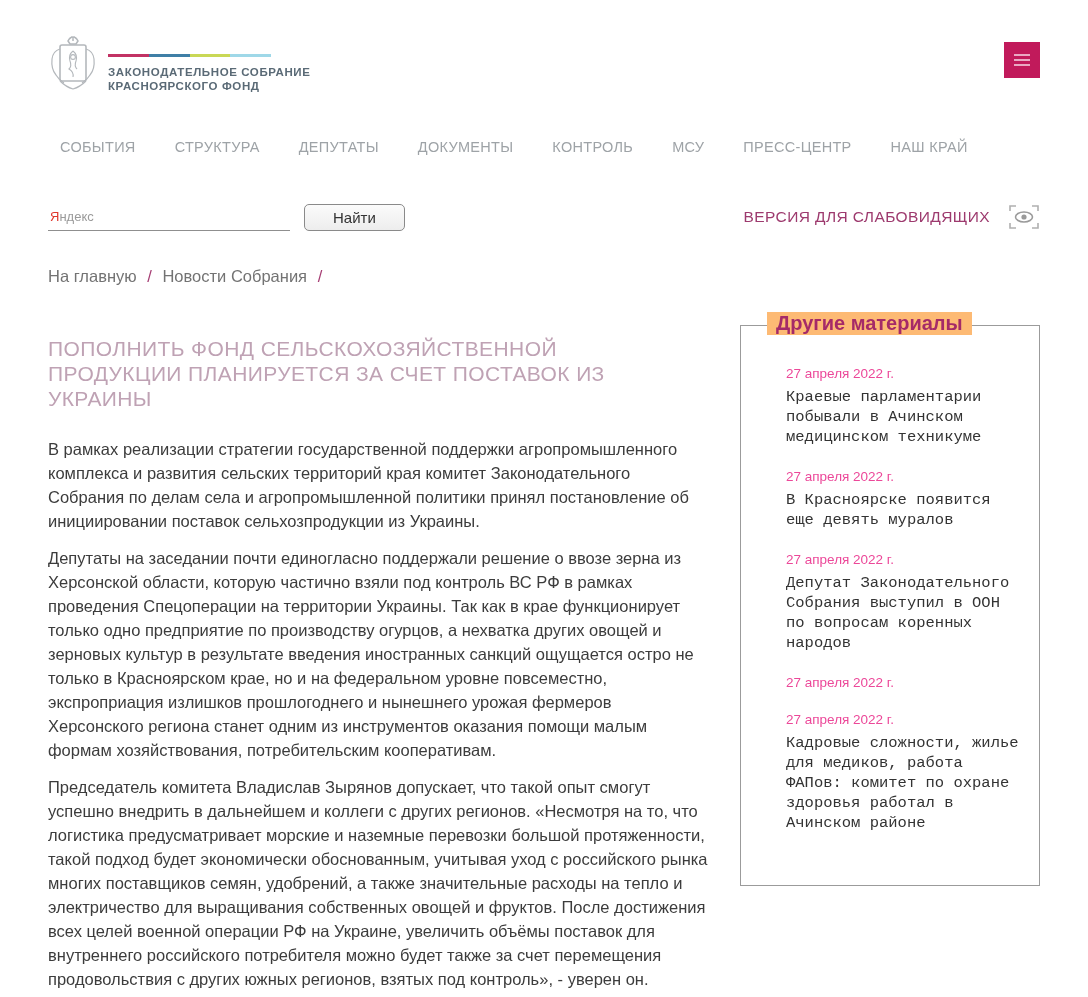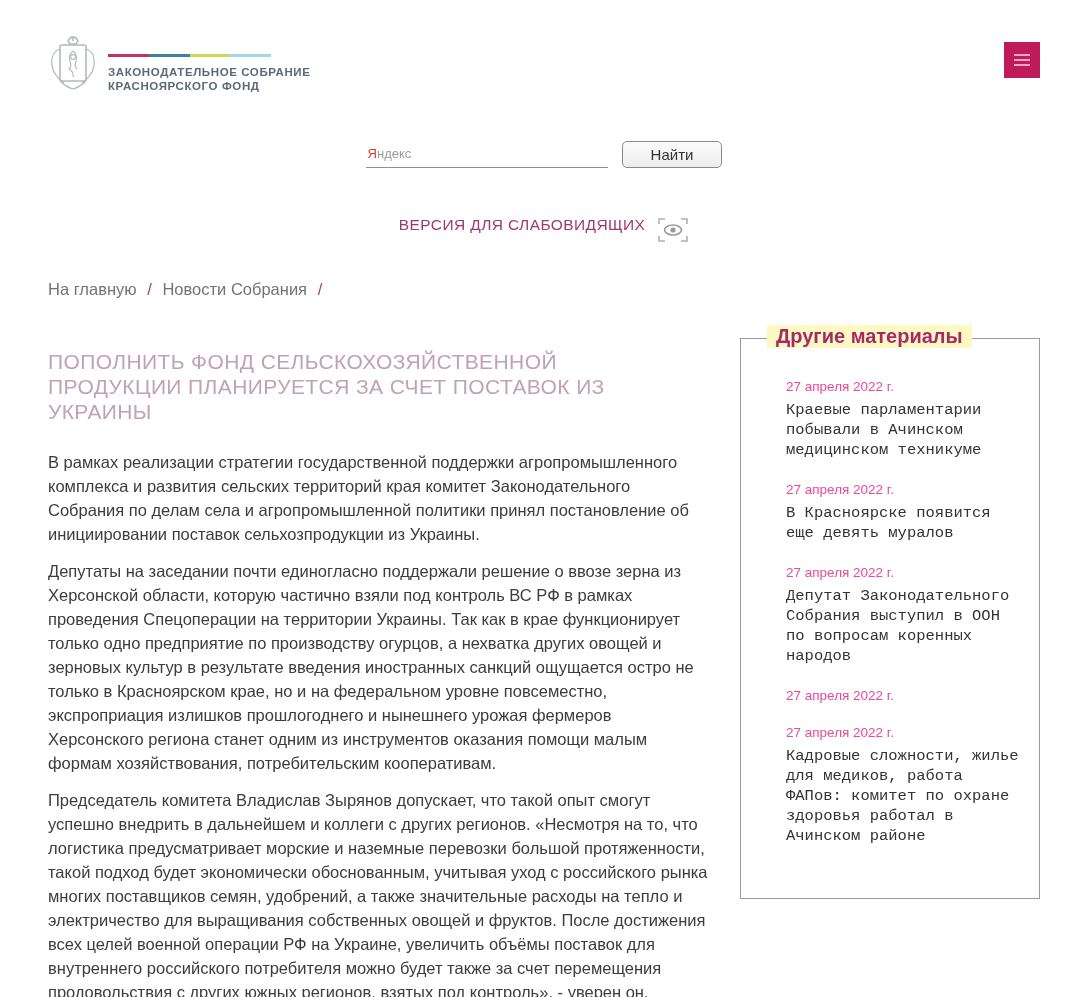--- a/index.html
+++ b/index.html
@@ -26,33 +26,33 @@
   .burger i { display: block; width: 16px; height: 2px; background: #eaa8c3; }
 
   
   .nav { display: flex; gap: 39px; margin-top: 46px; padding-left: 12px; }
   .nav a {
     text-decoration: none; color: #9ea3a7; font-size: 14.5px; letter-spacing: 0.3px;
     white-space: nowrap; cursor: pointer;
   }
 
   
-  .search-row { display: flex; align-items: center; justify-content: space-between; margin-top: 48px; flex-direction: column; }
+  .search-row { display: flex; align-items: center; justify-content: space-between; margin-top: 48px; }
   .search-left { display: flex; align-items: flex-end; gap: 14px; }
   .search-field { position: relative; width: 242px; border-bottom: 1px solid #8f8f8f; height: 26px; }
   .yandex-mark { position: absolute; left: 2px; top: 4px; font-size: 13px; pointer-events: none; }
   .yandex-mark .ya { color: #e0372c; }
   .yandex-mark .rest { color: #9a9a9a; }
   .search-input { position: absolute; inset: 0; width: 100%; border: none; outline: none; background: transparent; font-size: 14px; }
   .search-btn {
     height: 27px; padding: 0 28px; font-size: 15px; color: #333;
     background: linear-gradient(#fbfbfb, #ededed); border: 1px solid #8a8a8a; border-radius: 5px; cursor: pointer;
     font-family: "Liberation Sans", sans-serif;
   }
-  .a11y { display: flex; gap: 12px; margin-top: 48px; }
+  .a11y { display: flex; align-items: center; gap: 18px; }
   .a11y-link { text-decoration: none; color: #9d3a6e; font-size: 15.5px; letter-spacing: 0.4px; cursor: pointer; }
   .eye-icon { width: 32px; height: 28px; display: block; }
 
   
   .breadcrumb { margin-top: 36px; font-size: 16.5px; color: #a63e74; }
   .breadcrumb a { color: #737373; text-decoration: none; cursor: pointer; }
   .breadcrumb .sep { margin: 0 6px; }
 
   
   .main { display: flex; margin-top: 39px; align-items: flex-start; }
@@ -61,21 +61,21 @@
     margin-top: 11px; font-size: 21px; line-height: 25px; font-weight: normal;
     color: #bfa2b4; text-transform: uppercase; letter-spacing: 0.4px; max-width: 600px;
   }
   .article-body { margin-top: 26px; }
   .article-body p { font-size: 16.5px; line-height: 24px; color: #3c3c3c; margin-bottom: 13px; }
 
   
   .sidebar { width: 300px; margin-left: 32px; flex: 0 0 auto; }
   .sidebar-box { border: 1px solid #9b9b9b; position: relative; padding: 40px 20px 30px 45px; min-height: 462px; }
   .sidebar-title {
-    position: absolute; top: -14px; left: 26px; background: #fef9c3; padding: 0 9px;
+    position: absolute; top: -14px; left: 26px; background: #fdba74; padding: 0 9px;
     font-size: 20px; font-weight: bold; color: #a52a68;
   }
   .sb-item { margin-bottom: 22px; }
   .sb-date { font-size: 13.5px; color: #ec4899; margin-bottom: 6px; }
   .sb-link { display: block; text-decoration: none; color: #333333; font-size: 15.5px; line-height: 20px; cursor: pointer; font-family: Liberation Mono, monospace; }
 </style>
 </head>
 <body>
 
 <div class="page">
@@ -105,20 +105,30 @@
         <div class="logo-title">КРАСНОЯРСКОГО ФОНД</div>
       </div>
     </div>
     <button class="burger">
       <i></i>
         <i></i>
         <i></i>
     </button>
   </div>
 
+  <nav class="nav">
+    <a>СОБЫТИЯ</a>
+    <a>СТРУКТУРА</a>
+    <a>ДЕПУТАТЫ</a>
+    <a>ДОКУМЕНТЫ</a>
+    <a>КОНТРОЛЬ</a>
+    <a>МСУ</a>
+    <a>ПРЕСС-ЦЕНТР</a>
+    <a>НАШ КРАЙ</a>
+  </nav>
 
   <div class="search-row">
     <div class="search-left">
       <div class="search-field">
         <span class="yandex-mark"><span class="ya">Я</span><span class="rest">ндекс</span></span>
         <input class="search-input" type="text" style="">
       </div>
       <button class="search-btn">Найти</button>
     </div>
     <div class="a11y">

